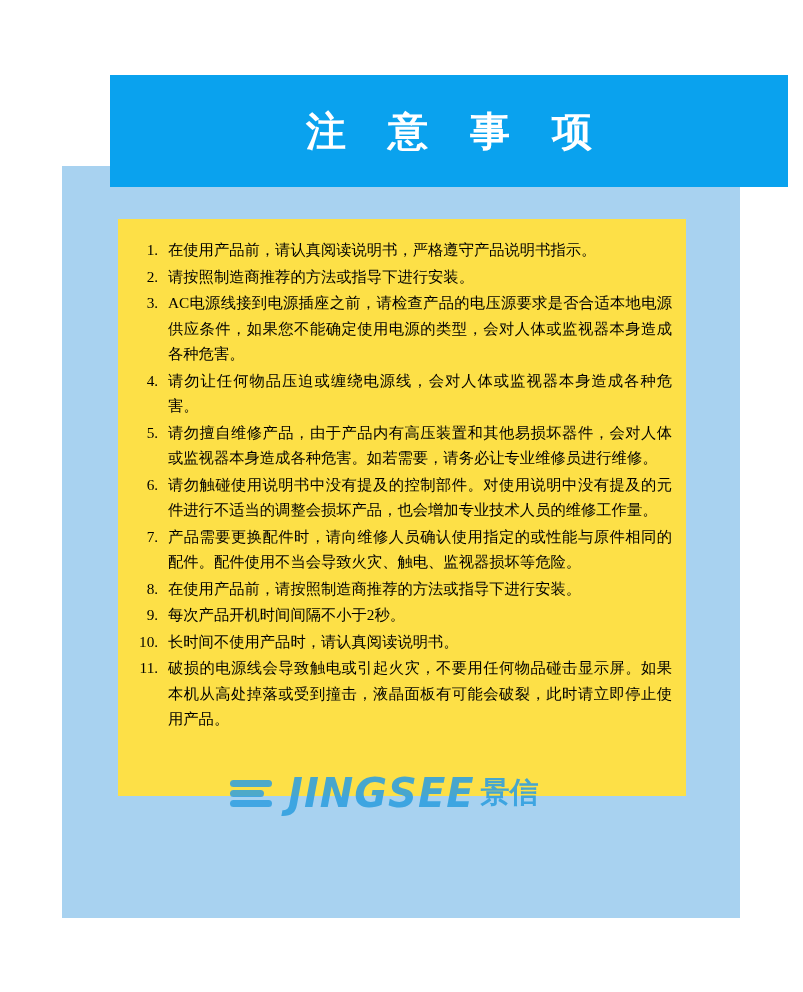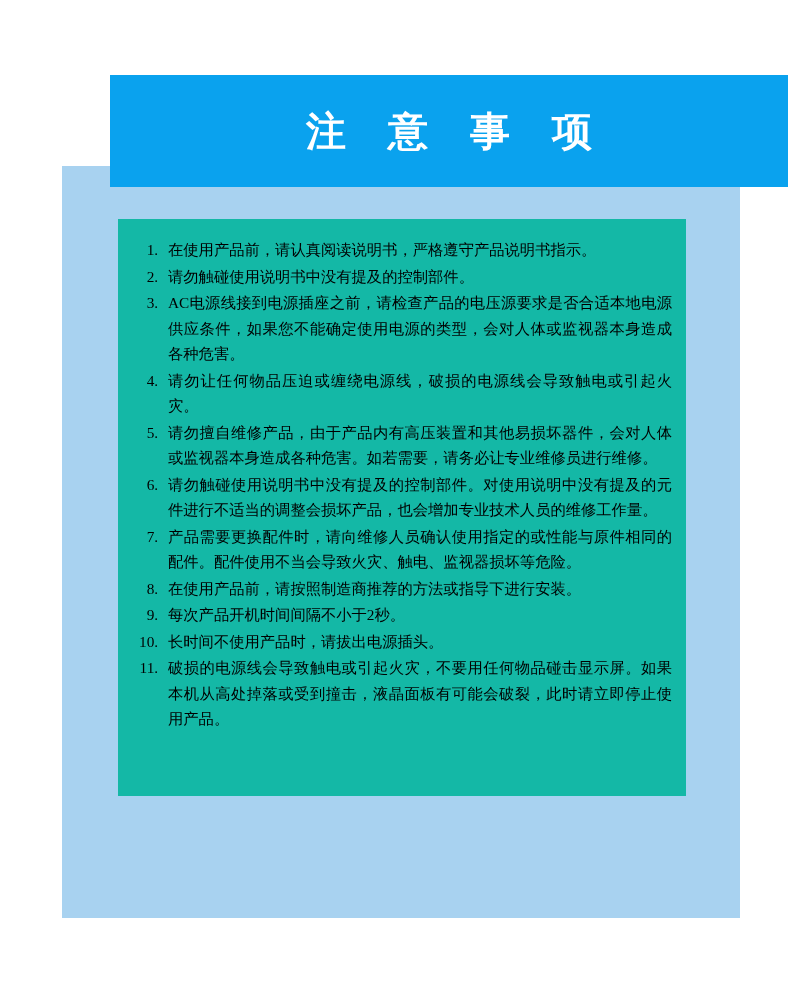--- a/index.html
+++ b/index.html
@@ -53,21 +53,21 @@
     font-family: "DejaVu Sans", "Liberation Sans", sans-serif;
   }
 
   
   .content-card {
     position: absolute;
     left: 118px;
     top: 219px;
     width: 568px;
     height: 577px;
-    background: #14b8a6;
+    background: #fde047;
   }
 
   ol.notice-list {
     margin: 0;
     padding: 18px 14px 0 44px;
     list-style-position: outside;
     list-style-type: decimal;
   }
   ol.notice-list > li {
     font-size: 15.3px;
@@ -171,27 +171,36 @@
     <div class="header-title">注 意 事 项</div>
   </div>
 
   <div class="watermark-triangle"></div>
   <div class="watermark-bang"></div>
   <div class="watermark-dot"></div>
 
   <div class="content-card">
     <ol class="notice-list">
       <li>在使用产品前，请认真阅读说明书，严格遵守产品说明书指示。</li>
-      <li>请勿触碰使用说明书中没有提及的控制部件。</li>
+      <li>请按照制造商推荐的方法或指导下进行安装。</li>
       <li>AC电源线接到电源插座之前，请检查产品的电压源要求是否合适本地电源供应条件，如果您不能确定使用电源的类型，会对人体或监视器本身造成各种危害。</li>
-      <li>请勿让任何物品压迫或缠绕电源线，破损的电源线会导致触电或引起火灾。</li>
+      <li>请勿让任何物品压迫或缠绕电源线，会对人体或监视器本身造成各种危害。</li>
       <li>请勿擅自维修产品，由于产品内有高压装置和其他易损坏器件，会对人体或监视器本身造成各种危害。如若需要，请务必让专业维修员进行维修。</li>
       <li>请勿触碰使用说明书中没有提及的控制部件。对使用说明中没有提及的元件进行不适当的调整会损坏产品，也会增加专业技术人员的维修工作量。</li>
       <li>产品需要更换配件时，请向维修人员确认使用指定的或性能与原件相同的配件。配件使用不当会导致火灾、触电、监视器损坏等危险。</li>
       <li>在使用产品前，请按照制造商推荐的方法或指导下进行安装。</li>
       <li>每次产品开机时间间隔不小于2秒。</li>
-      <li>长时间不使用产品时，请拔出电源插头。</li>
+      <li>长时间不使用产品时，请认真阅读说明书。</li>
       <li>破损的电源线会导致触电或引起火灾，不要用任何物品碰击显示屏。如果本机从高处掉落或受到撞击，液晶面板有可能会破裂，此时请立即停止使用产品。</li>
     </ol>
   </div>
 
+  <div class="watermark-logo">
+    <div class="wm-mark">
+      <span></span>
+        <span></span>
+        <span></span>
+    </div>
+    <div class="wm-text-en">JINGSEE</div>
+    <div class="wm-text-cn">景信</div>
+  </div>
 
 </div>
 
 </body></html>

